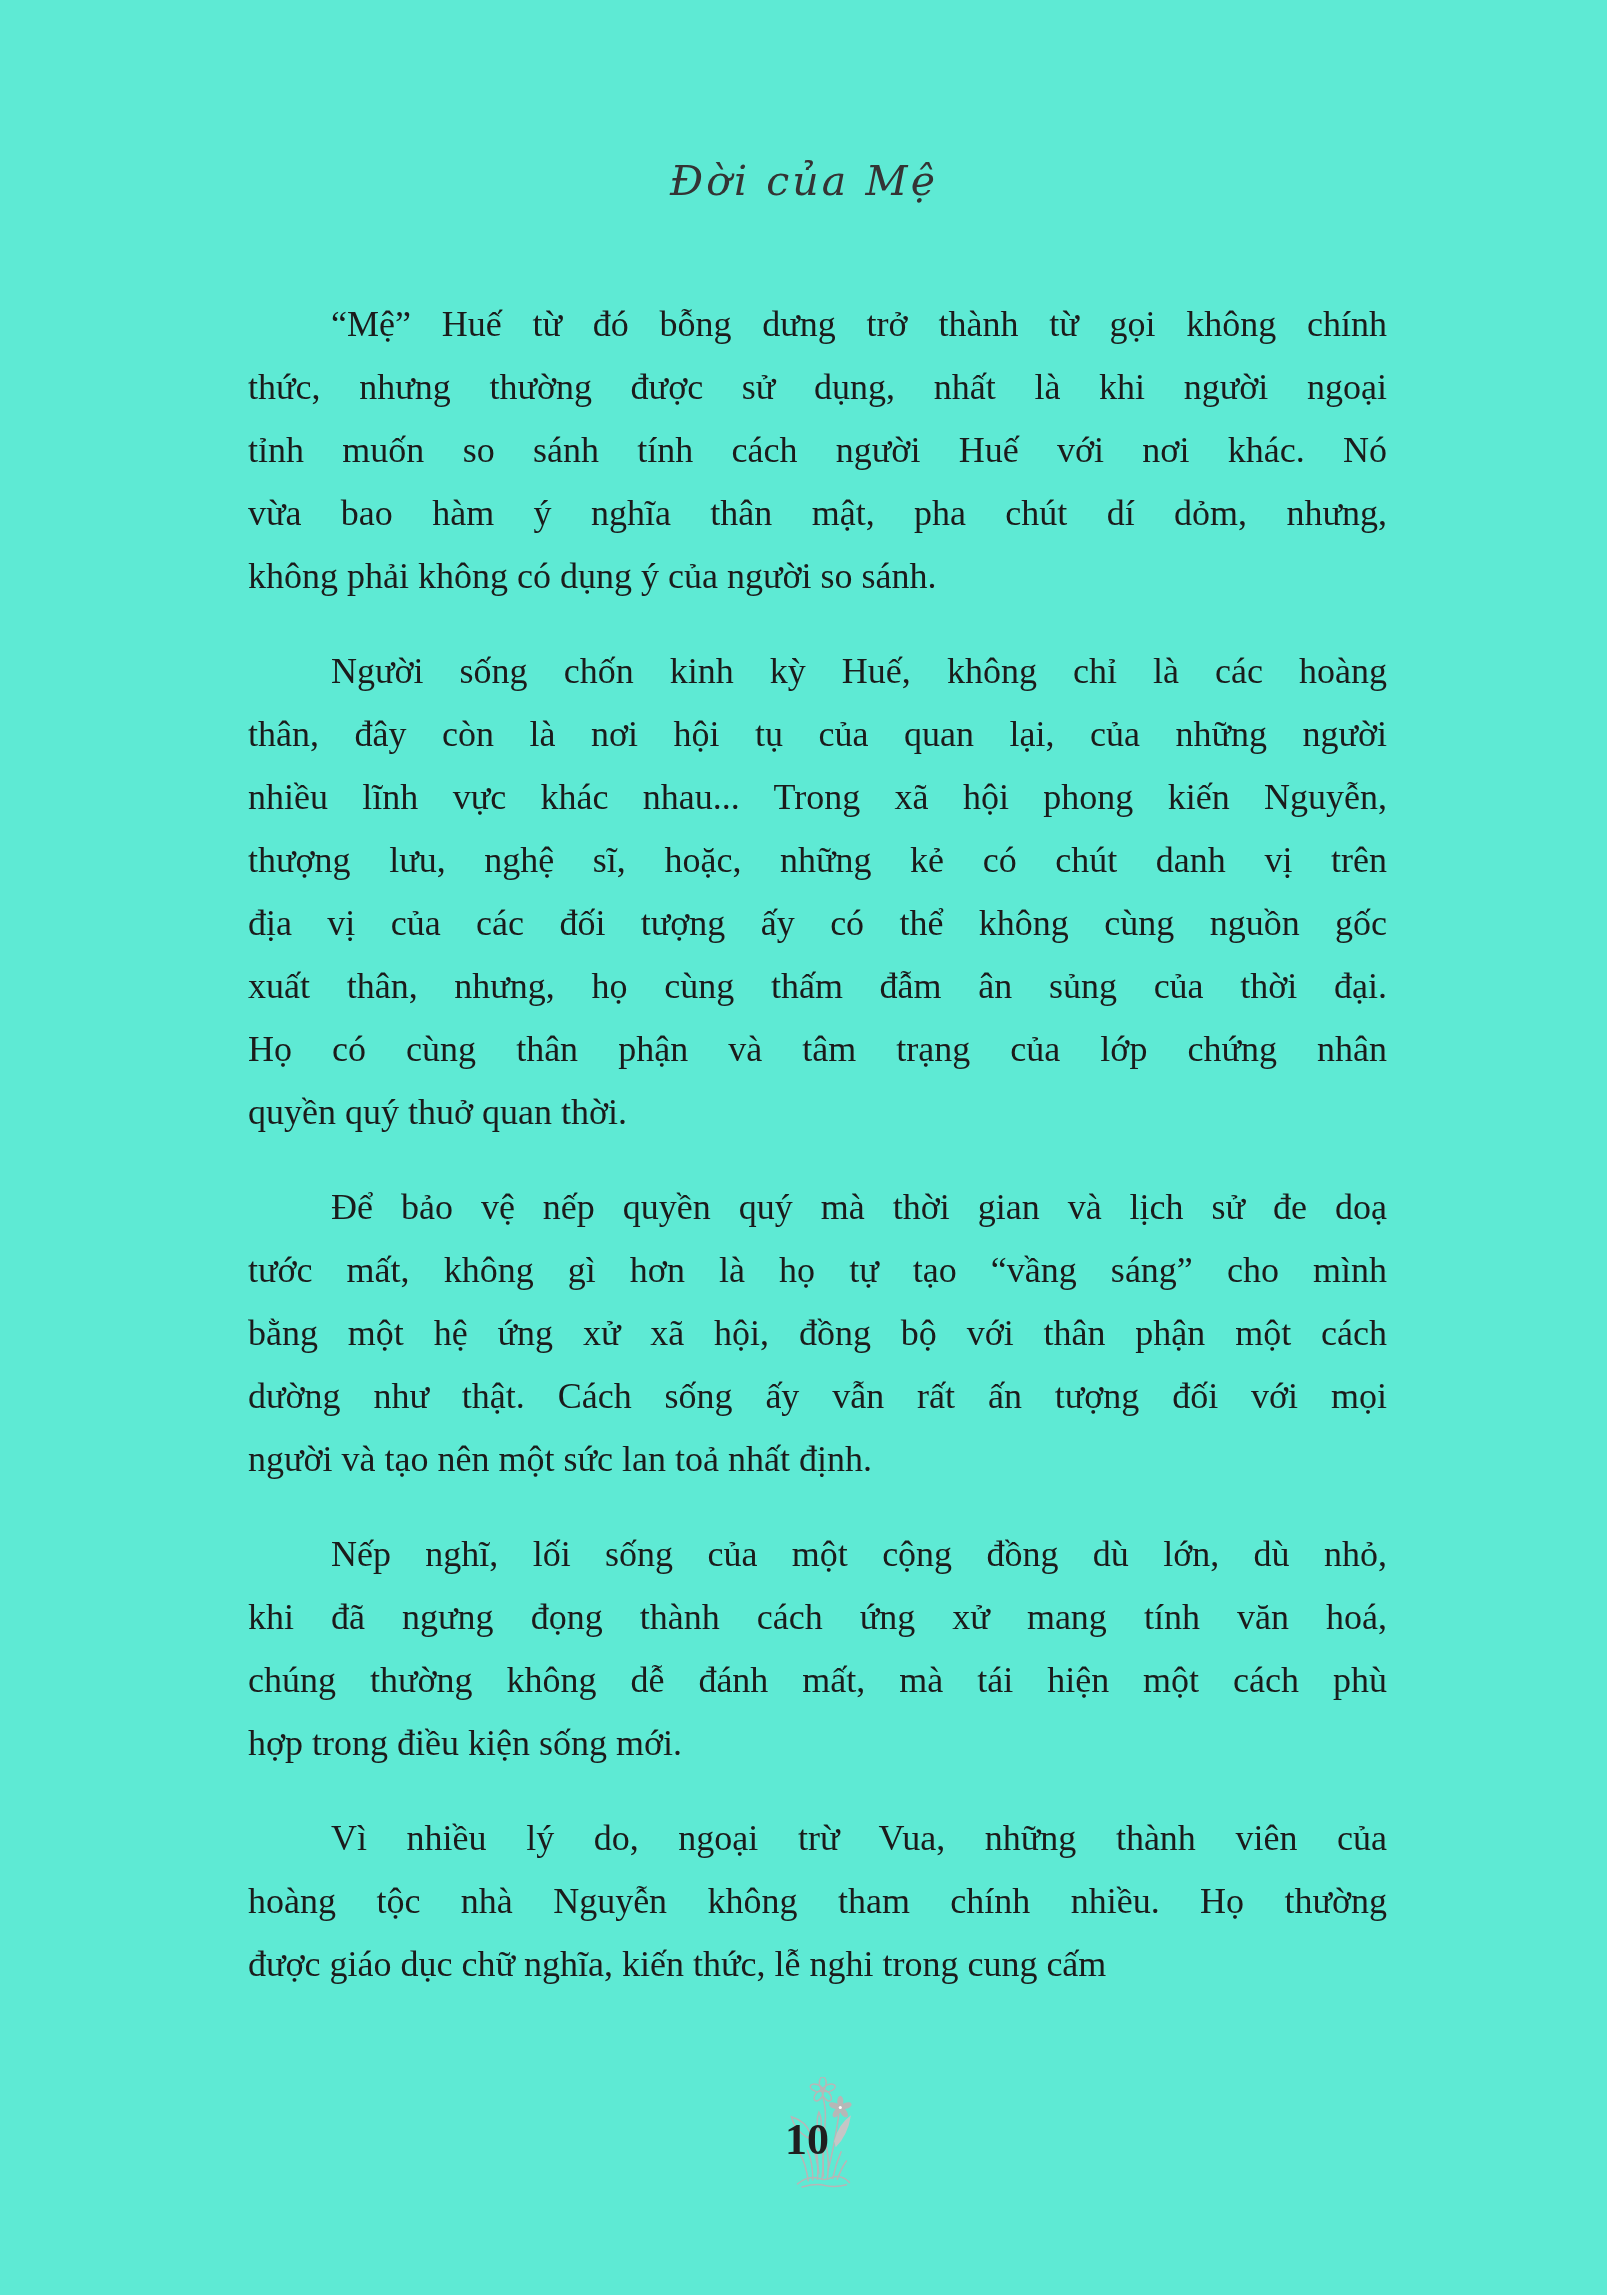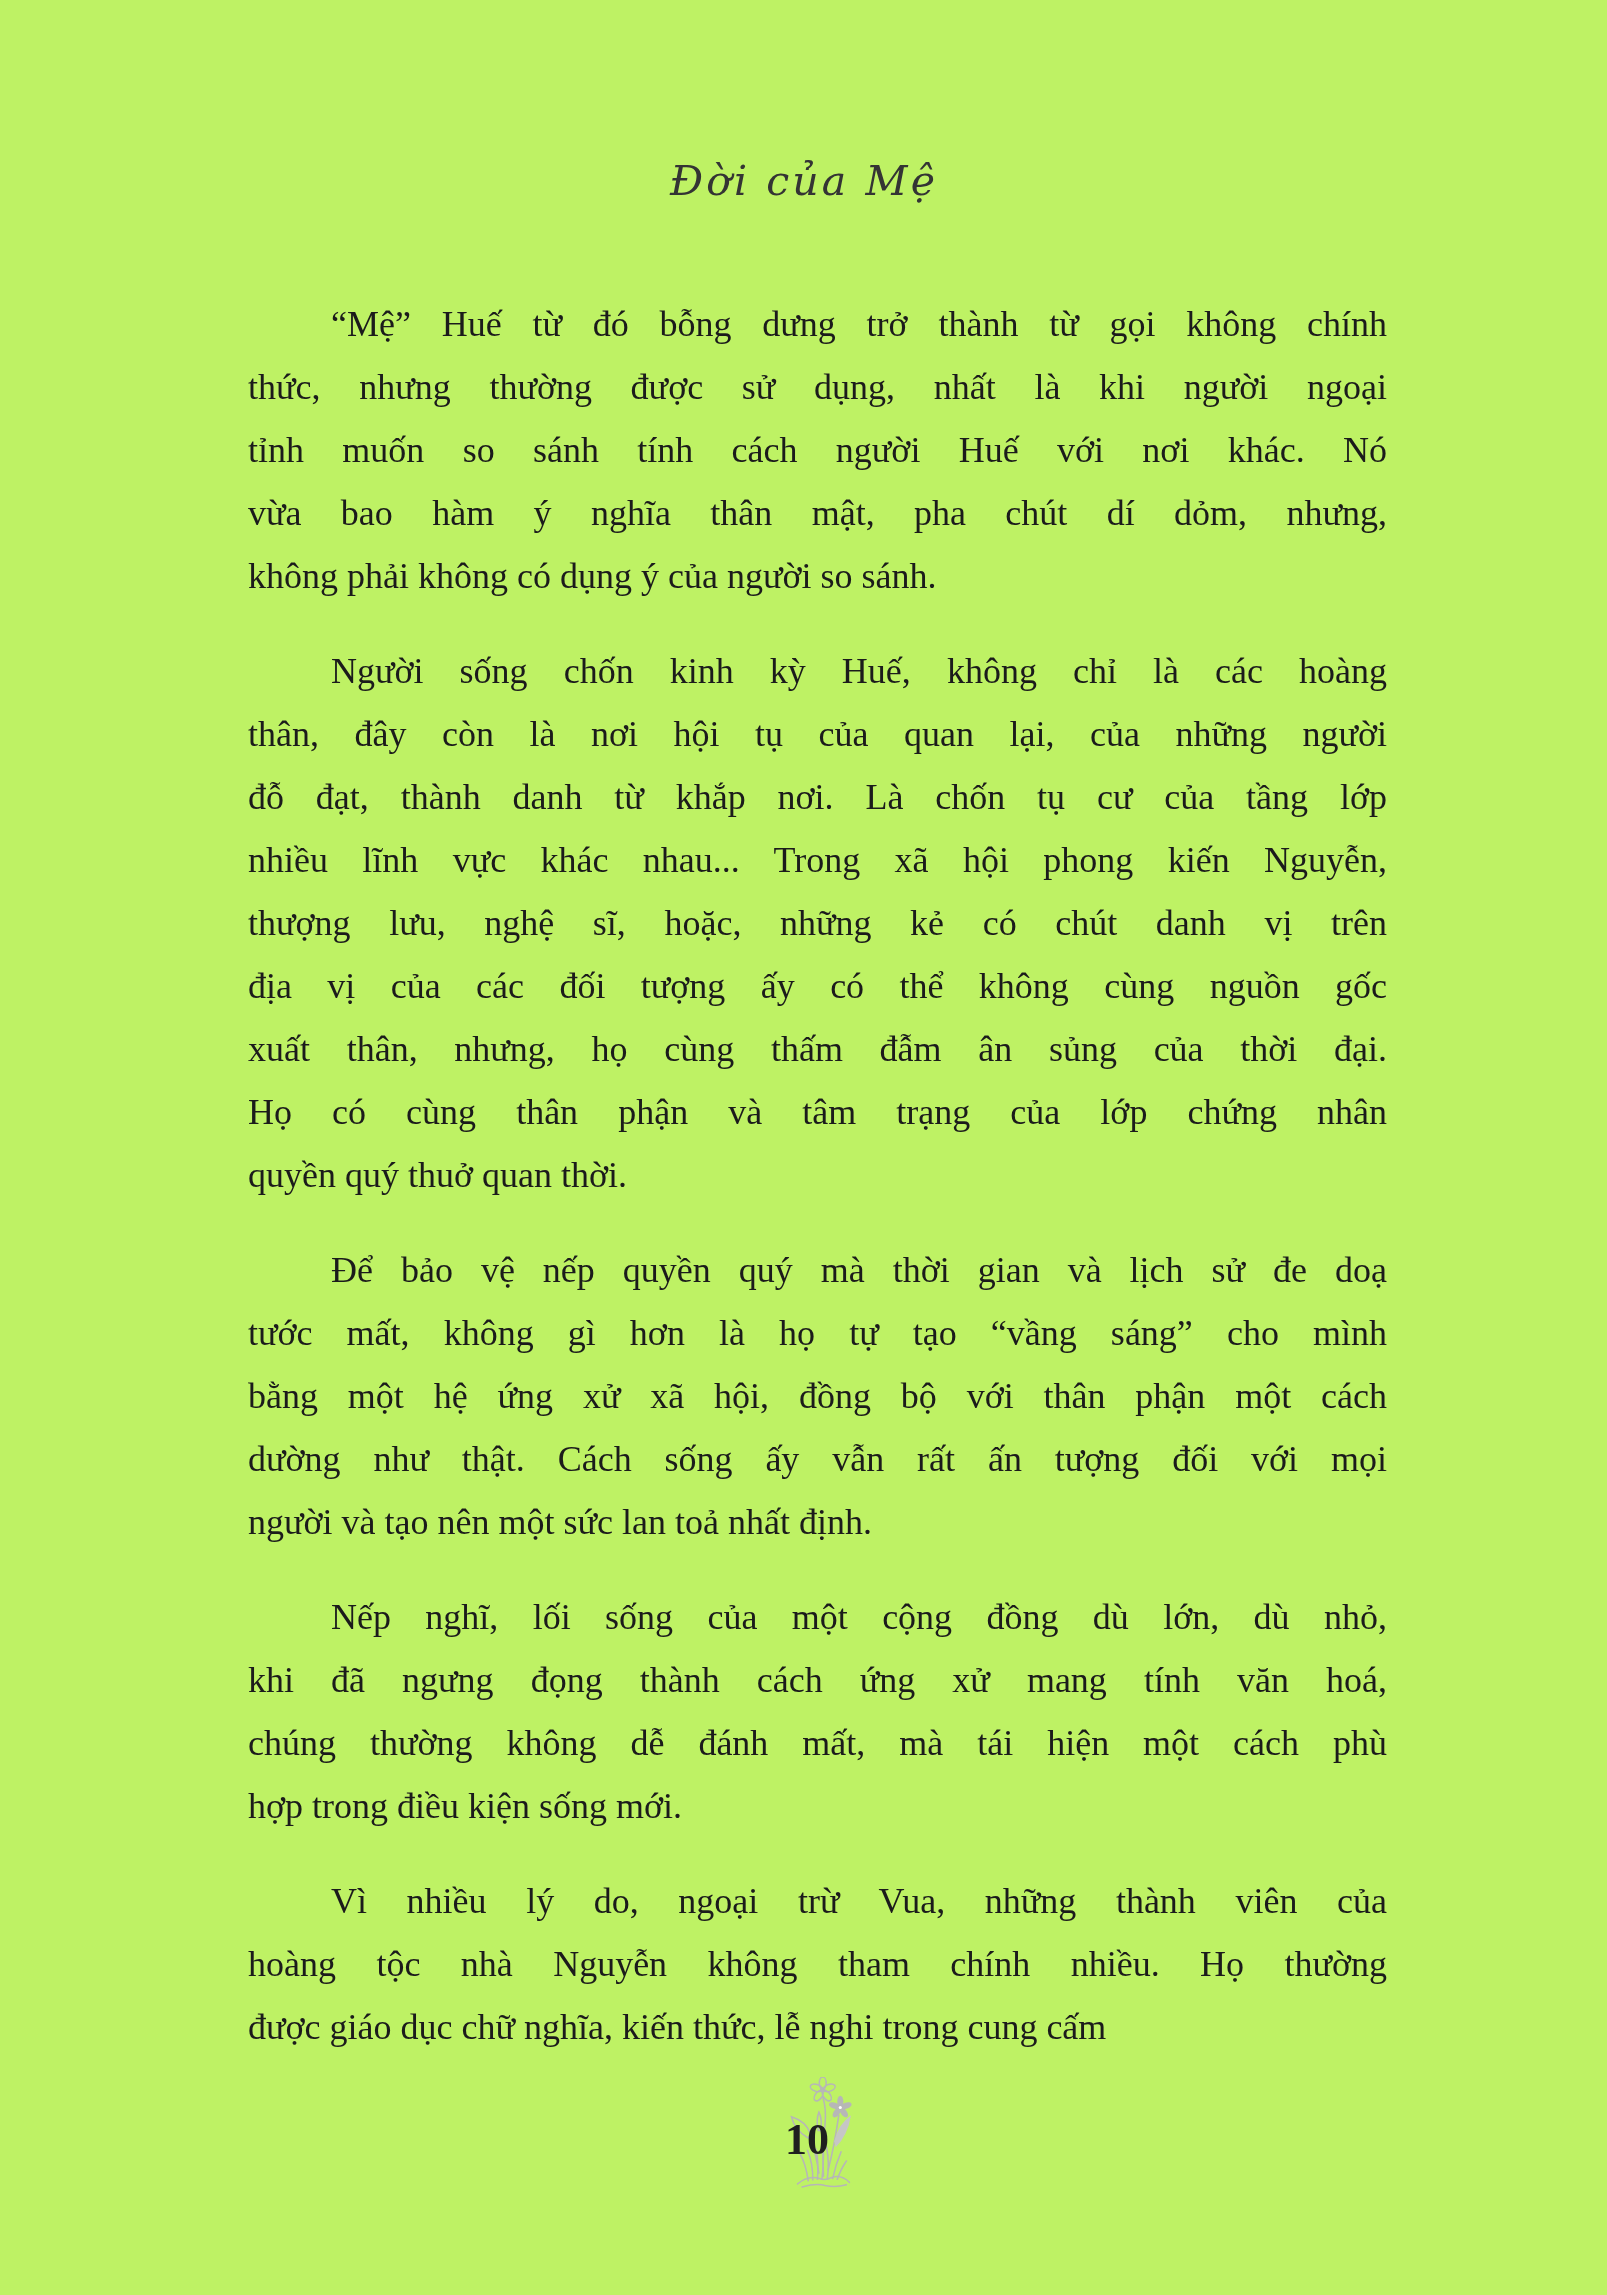--- a/index.html
+++ b/index.html
@@ -1,20 +1,20 @@
 <!DOCTYPE html>
 <html style="font-size:12.3px"><head>
 <meta charset="utf-8">
 <style>
   html, body { margin: 0; padding: 0; background: #e8e8e8; }
   .page {
     position: relative;
     width: 1608px;
     height: 2295px;
-    background: #bef264;
+    background: #5eead4;
     font-family: "Liberation Serif", serif;
     color: #1b1b1b;
     overflow: hidden;
   }
   .running-header {
     position: absolute;
     top: 157px;
     left: 0;
     width: 1608px;
     text-align: center;
@@ -73,21 +73,20 @@
       <div class="para">
         <div class="bodyline first">“Mệ” Huế từ đó bỗng dưng trở thành từ gọi không chính</div>
         <div class="bodyline">thức, nhưng thường được sử dụng, nhất là khi người ngoại</div>
         <div class="bodyline">tỉnh muốn so sánh tính cách người Huế với nơi khác. Nó</div>
         <div class="bodyline">vừa bao hàm ý nghĩa thân mật, pha chút dí dỏm, nhưng,</div>
         <div class="bodyline last">không phải không có dụng ý của người so sánh.</div>
       </div>
       <div class="para">
         <div class="bodyline first">Người sống chốn kinh kỳ Huế, không chỉ là các hoàng</div>
         <div class="bodyline">thân, đây còn là nơi hội tụ của quan lại, của những người</div>
-        <div class="bodyline">đỗ đạt, thành danh từ khắp nơi. Là chốn tụ cư của tầng lớp</div>
         <div class="bodyline">nhiều lĩnh vực khác nhau... Trong xã hội phong kiến Nguyễn,</div>
         <div class="bodyline">thượng lưu, nghệ sĩ, hoặc, những kẻ có chút danh vị trên</div>
         <div class="bodyline">địa vị của các đối tượng ấy có thể không cùng nguồn gốc</div>
         <div class="bodyline">xuất thân, nhưng, họ cùng thấm đẫm ân sủng của thời đại.</div>
         <div class="bodyline">Họ có cùng thân phận và tâm trạng của lớp chứng nhân</div>
         <div class="bodyline last">quyền quý thuở quan thời.</div>
       </div>
       <div class="para">
         <div class="bodyline first">Để bảo vệ nếp quyền quý mà thời gian và lịch sử đe doạ</div>
         <div class="bodyline">tước mất, không gì hơn là họ tự tạo “vầng sáng” cho mình</div>

